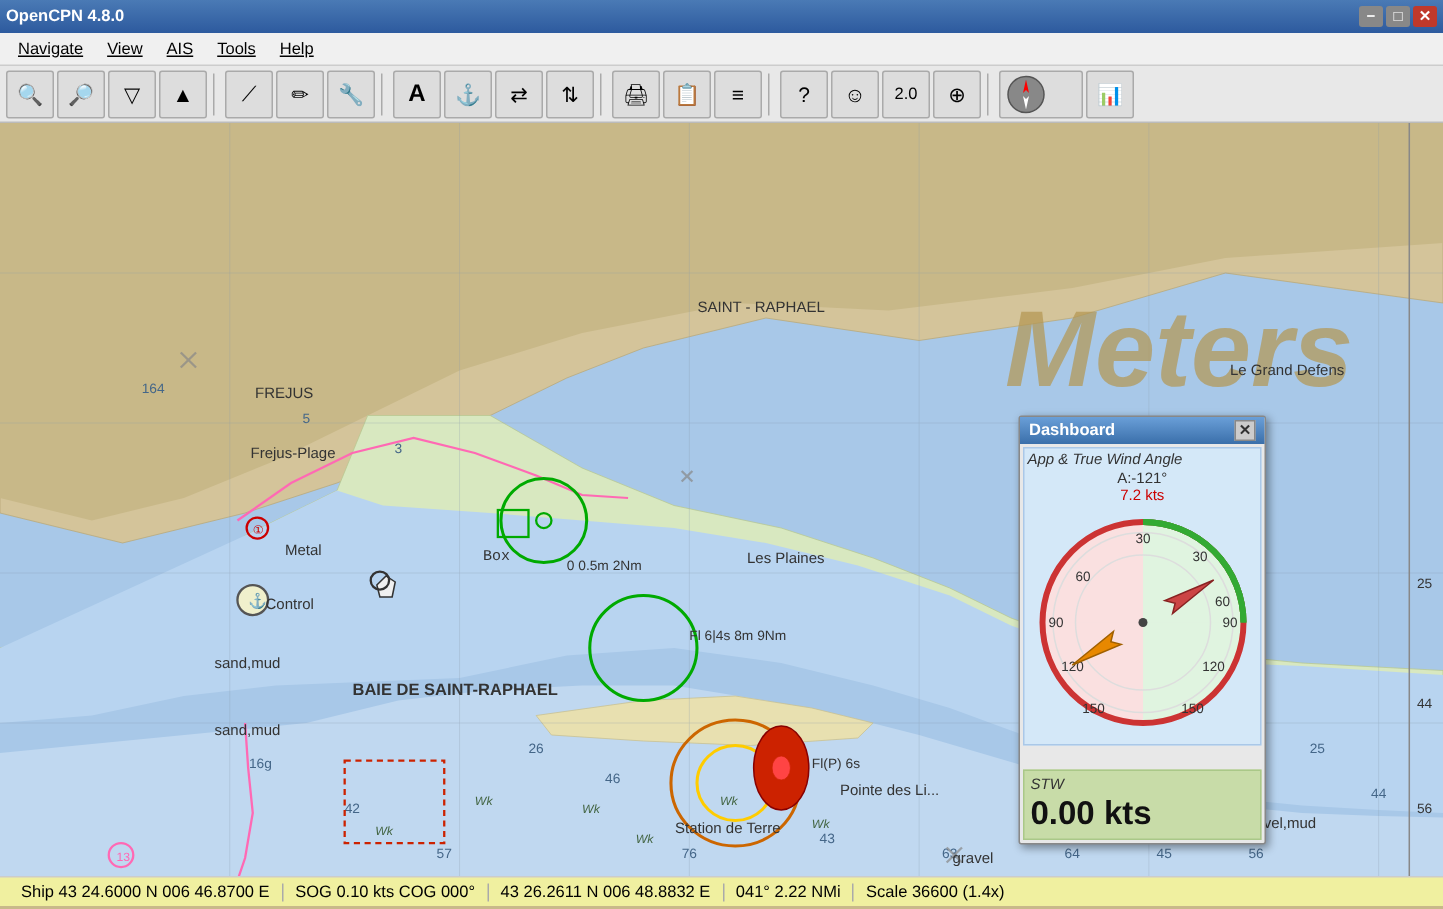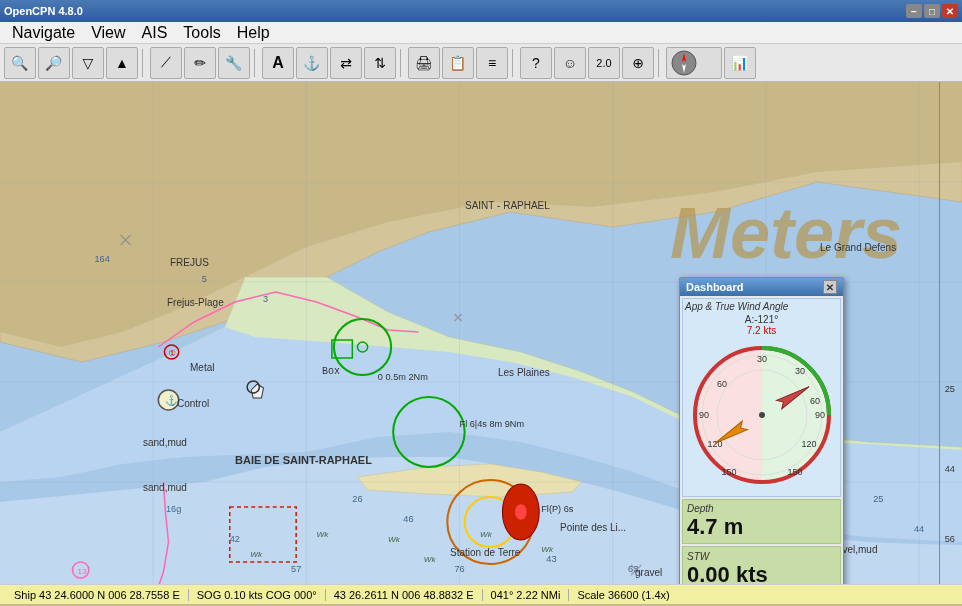--- a/index.html
+++ b/index.html
@@ -31,22 +31,23 @@
     #menubar {
       height: 22px;
       background: #f0f0f0;
       display: flex;
       align-items: center;
       padding: 0 4px;
       border-bottom: 1px solid #ccc;
     }
     .menu-item {
       padding: 2px 8px;
-      font-size: 16px;
+      font-size: 11px;
       cursor: pointer;
+      text-decoration: underline;
     }
 
     
     #toolbar {
       height: 38px;
       background: #e8e8e8;
       display: flex;
       align-items: center;
       padding: 2px 4px;
       gap: 2px;
@@ -121,21 +122,21 @@
       display: flex; align-items: center; justify-content: center;
       font-size: 10px; cursor: pointer;
       color: #333;
     }
     #dashboard-content { padding: 2px; }
 
     
     #wind-section {
       background: #d4e8f8;
       border: 1px solid #aac8e8;
-      margin-bottom: 2px;
+      margin-bottom: 16px;
       padding: 2px;
     }
     #wind-title {
       font-size: 10px;
       font-style: italic;
       color: #333;
       margin-bottom: 2px;
     }
     #wind-kts {
       font-size: 10px;
@@ -454,33 +455,29 @@
               <polygon points="75,20 70,55 75,50 80,55" fill="#e88800" stroke="#a06000" stroke-width="1"></polygon>
 
               <polygon points="75,130 70,95 75,100 80,95" fill="#cc4444" stroke="#882222" stroke-width="1"></polygon>
             </g>
 
             <circle cx="75" cy="75" r="3" fill="#444"></circle>
           </svg>
         </div>
       </div>
 
-      <div id="depth-section">
-        <div id="depth-label">Depth</div>
-        <div id="depth-value">4.7 m</div>
-      </div>
 
       <div id="stw-section">
         <div id="stw-label">STW</div>
         <div id="stw-value">0.00 kts</div>
       </div>
     </div>
   </div>
 
 </div>
 
 <div id="statusbar">
-  <div class="status-item">Ship 43 24.6000 N  006 28.7558 E</div>
+  <div class="status-item">Ship 43 24.6000 N  006 46.8700 E</div>
   <div class="status-item">SOG 0.10 kts  COG 000°</div>
   <div class="status-item">43 26.2611 N  006 48.8832 E</div>
   <div class="status-item">041°  2.22 NMi</div>
   <div class="status-item">Scale 36600 (1.4x)</div>
 </div>
 
 </body></html>

